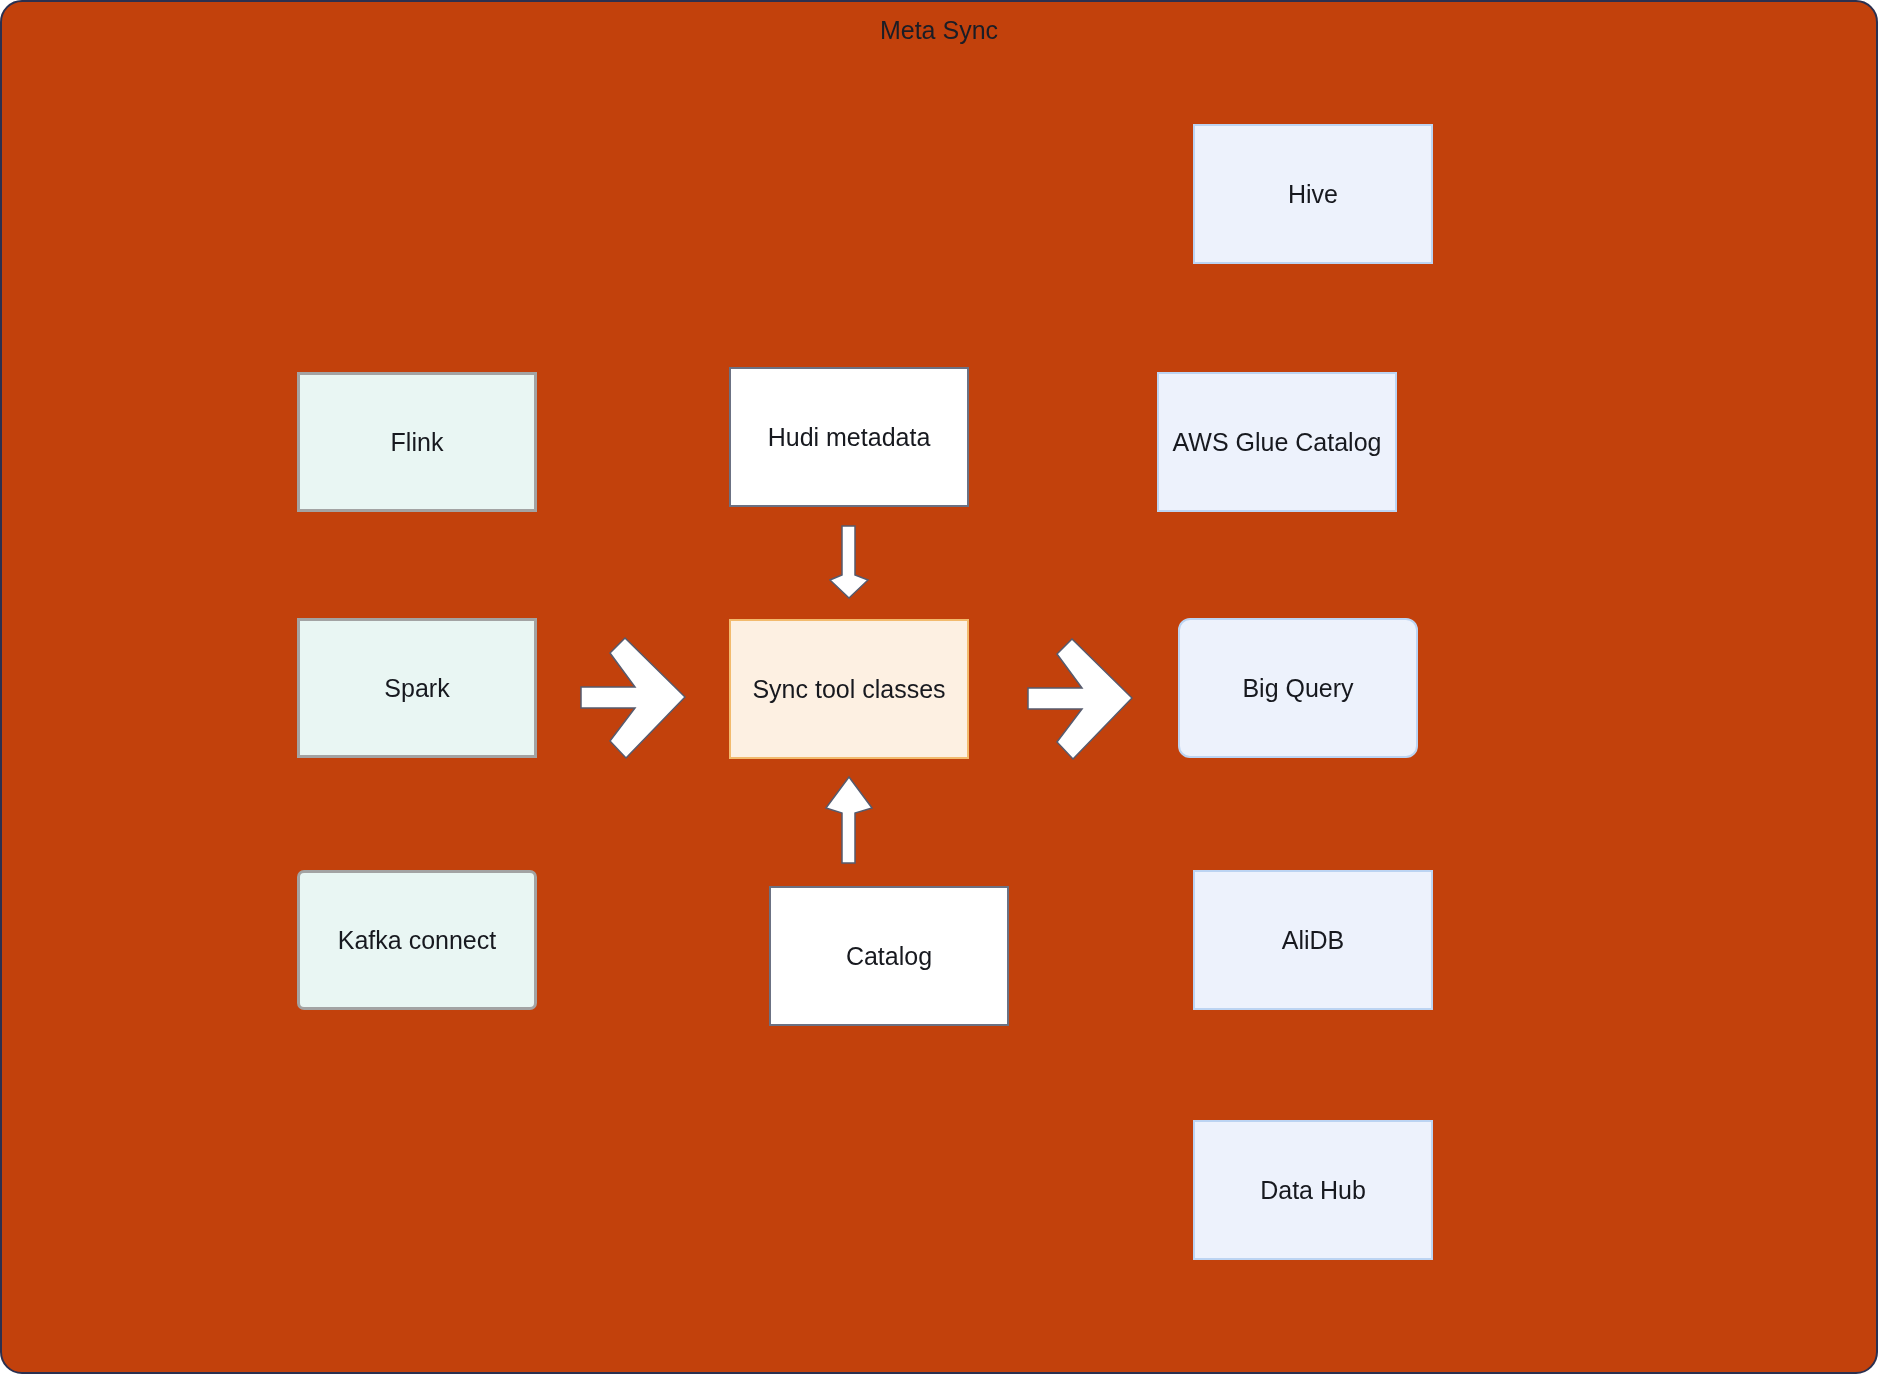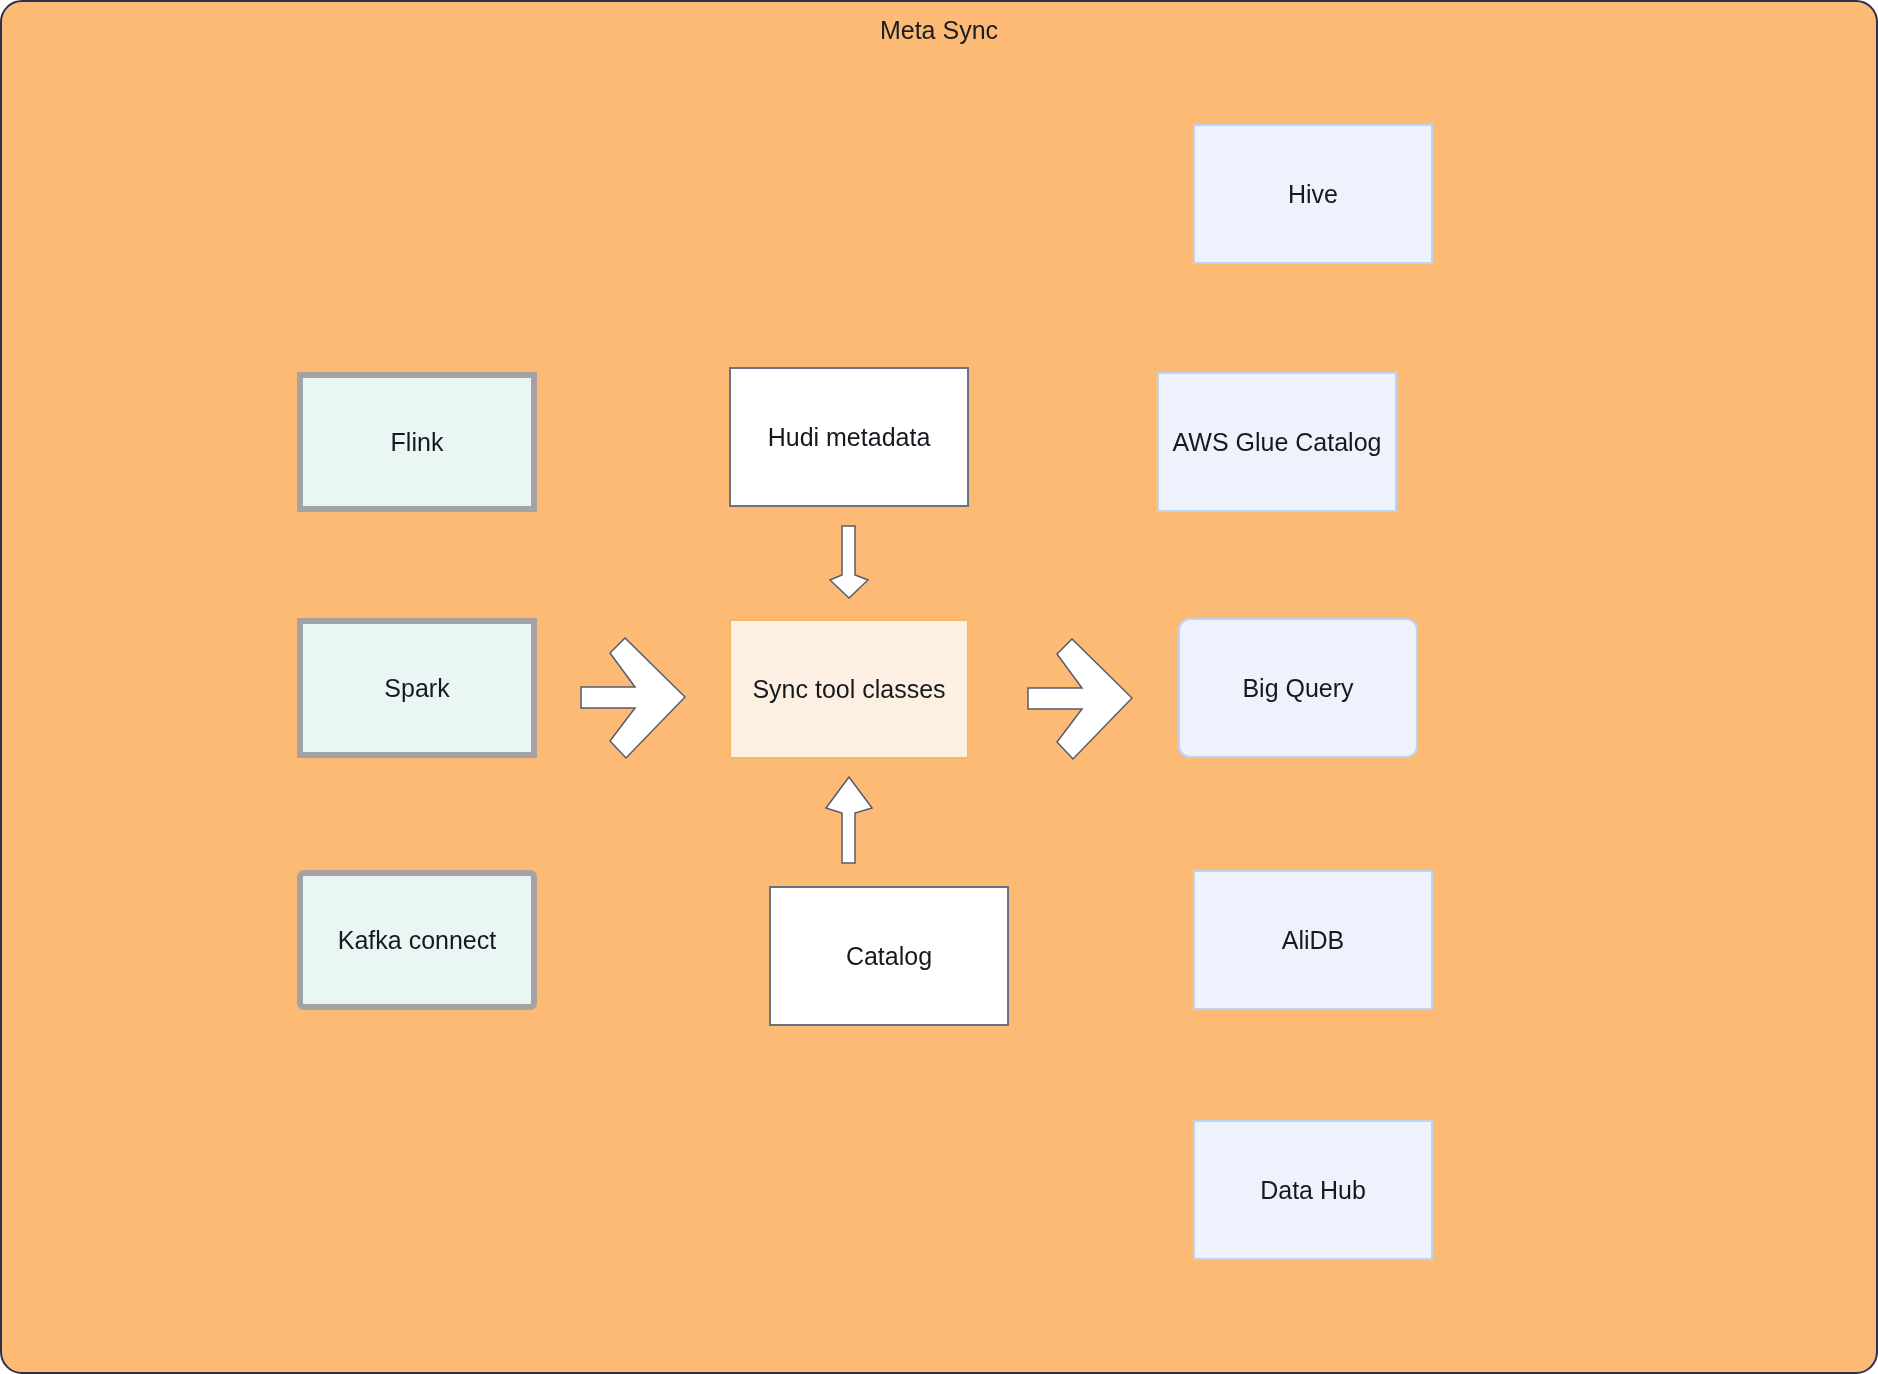--- a/index.html
+++ b/index.html
@@ -1,21 +1,21 @@
 <!DOCTYPE html>
 <html><head>
 <meta charset="utf-8">
 <style>
   html, body { margin: 0; padding: 0; background: #ffffff; }
   .canvas {
     position: relative;
     width: 1878px;
     height: 1374px;
     box-sizing: border-box;
-    background: #fdba74;
+    background: #c2410c;
     border: 2px solid #2b3050;
     border-radius: 22px;
     overflow: hidden;
     font-family: "Liberation Sans", "DejaVu Sans", sans-serif;
   }
   .title {
     position: absolute;
     left: 0; right: 0;
     top: 14px;
     text-align: center;
@@ -28,21 +28,21 @@
     height: 140px;
     box-sizing: border-box;
     display: flex;
     align-items: center;
     justify-content: center;
     font-size: 25px;
     color: #17191f;
     text-align: center;
     white-space: nowrap;
   }
-  .node.src  { background: #e9f6f3; border: 6px solid #a3a3a3; }
+  .node.src  { background: #e9f6f3; border: 3px solid #a3a3a3; }
   .node.tgt  { background: #edf2fc; border: 2px solid #bcd4f2; }
   .node.core { background: #fdf0e2; border: 2px solid #f2ba6d; }
   .node.plain{ background: #ffffff; border: 2px solid #6b7183; }
   .arrow { position: absolute; }
   .arrow polygon { fill: #ffffff; stroke: #565b6e; stroke-width: 1.5; stroke-linejoin: miter; }
 </style>
 </head>
 <body>
 
 <div class="canvas">

